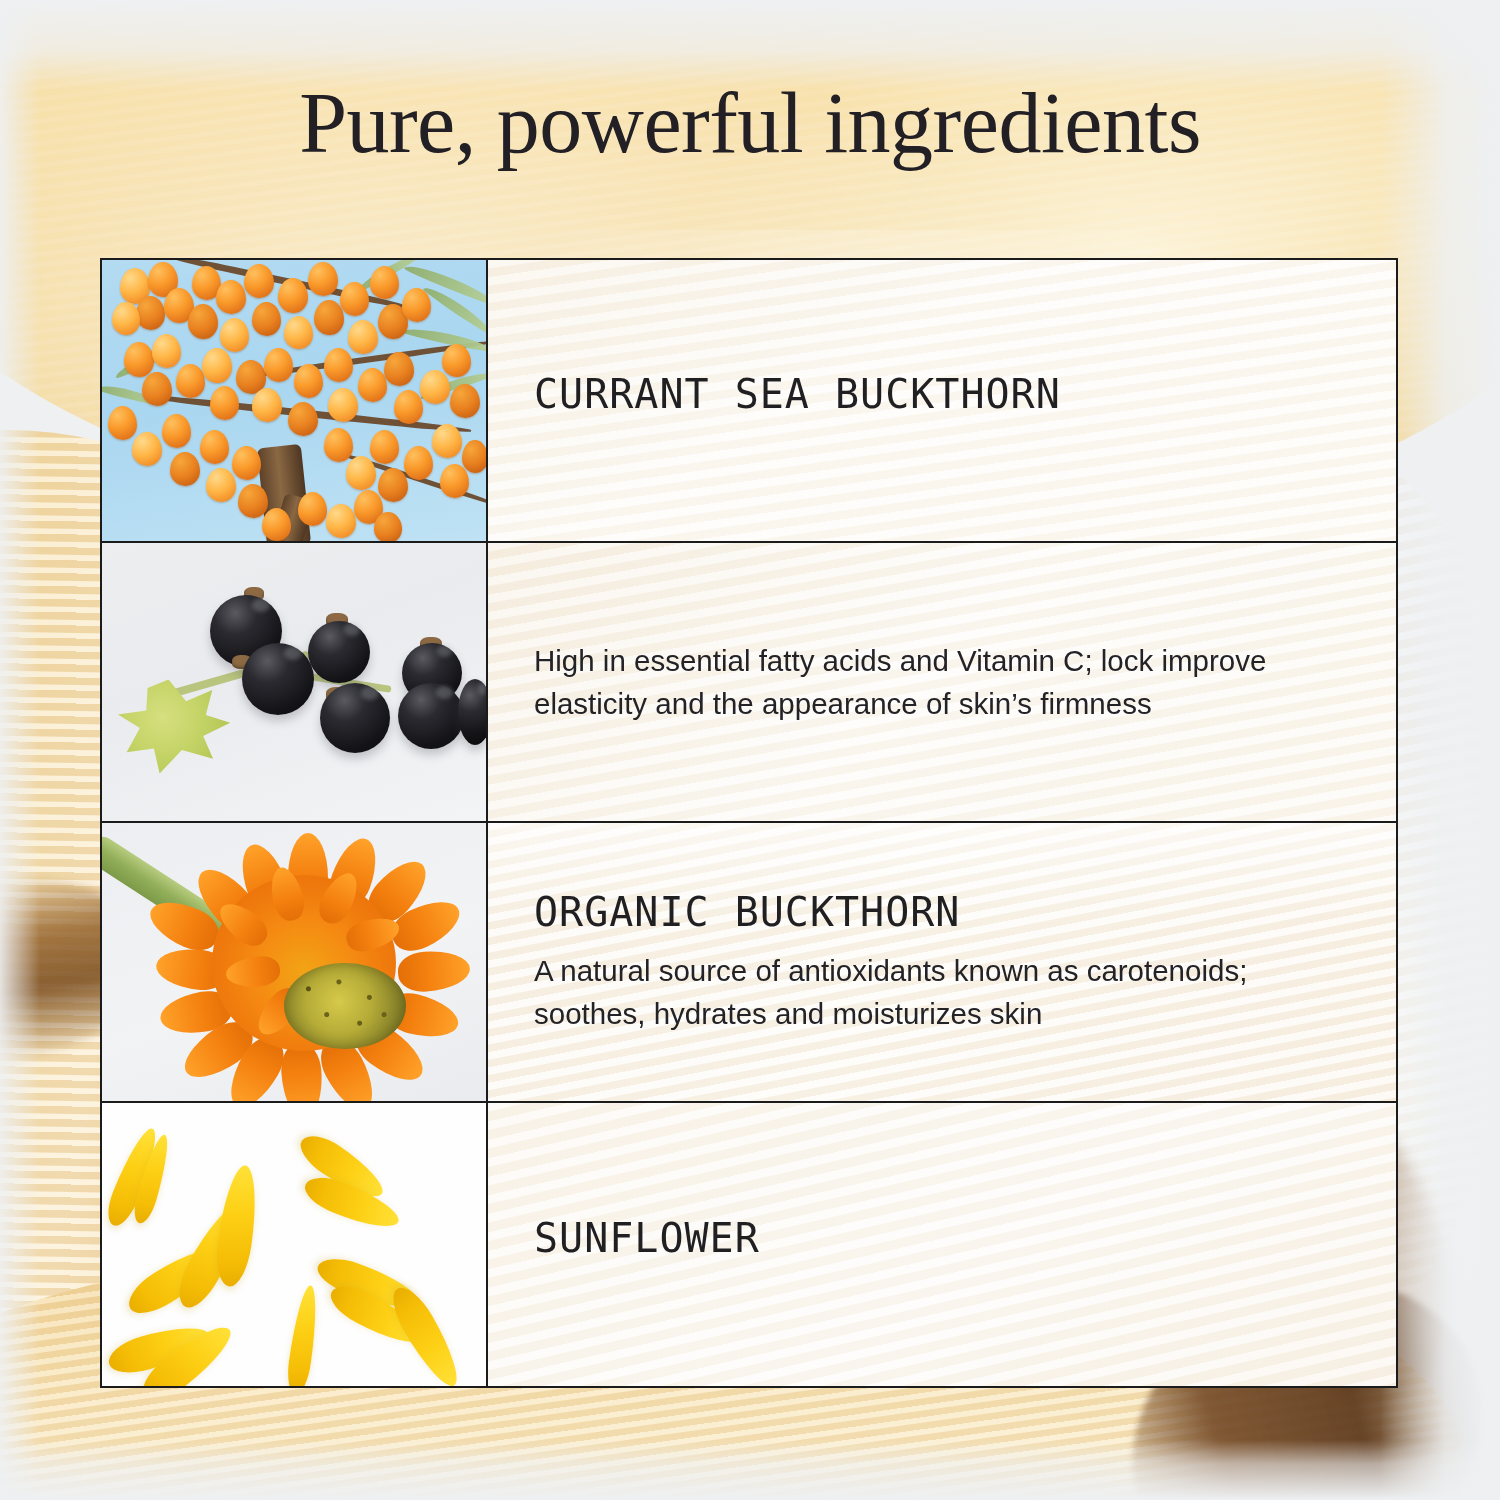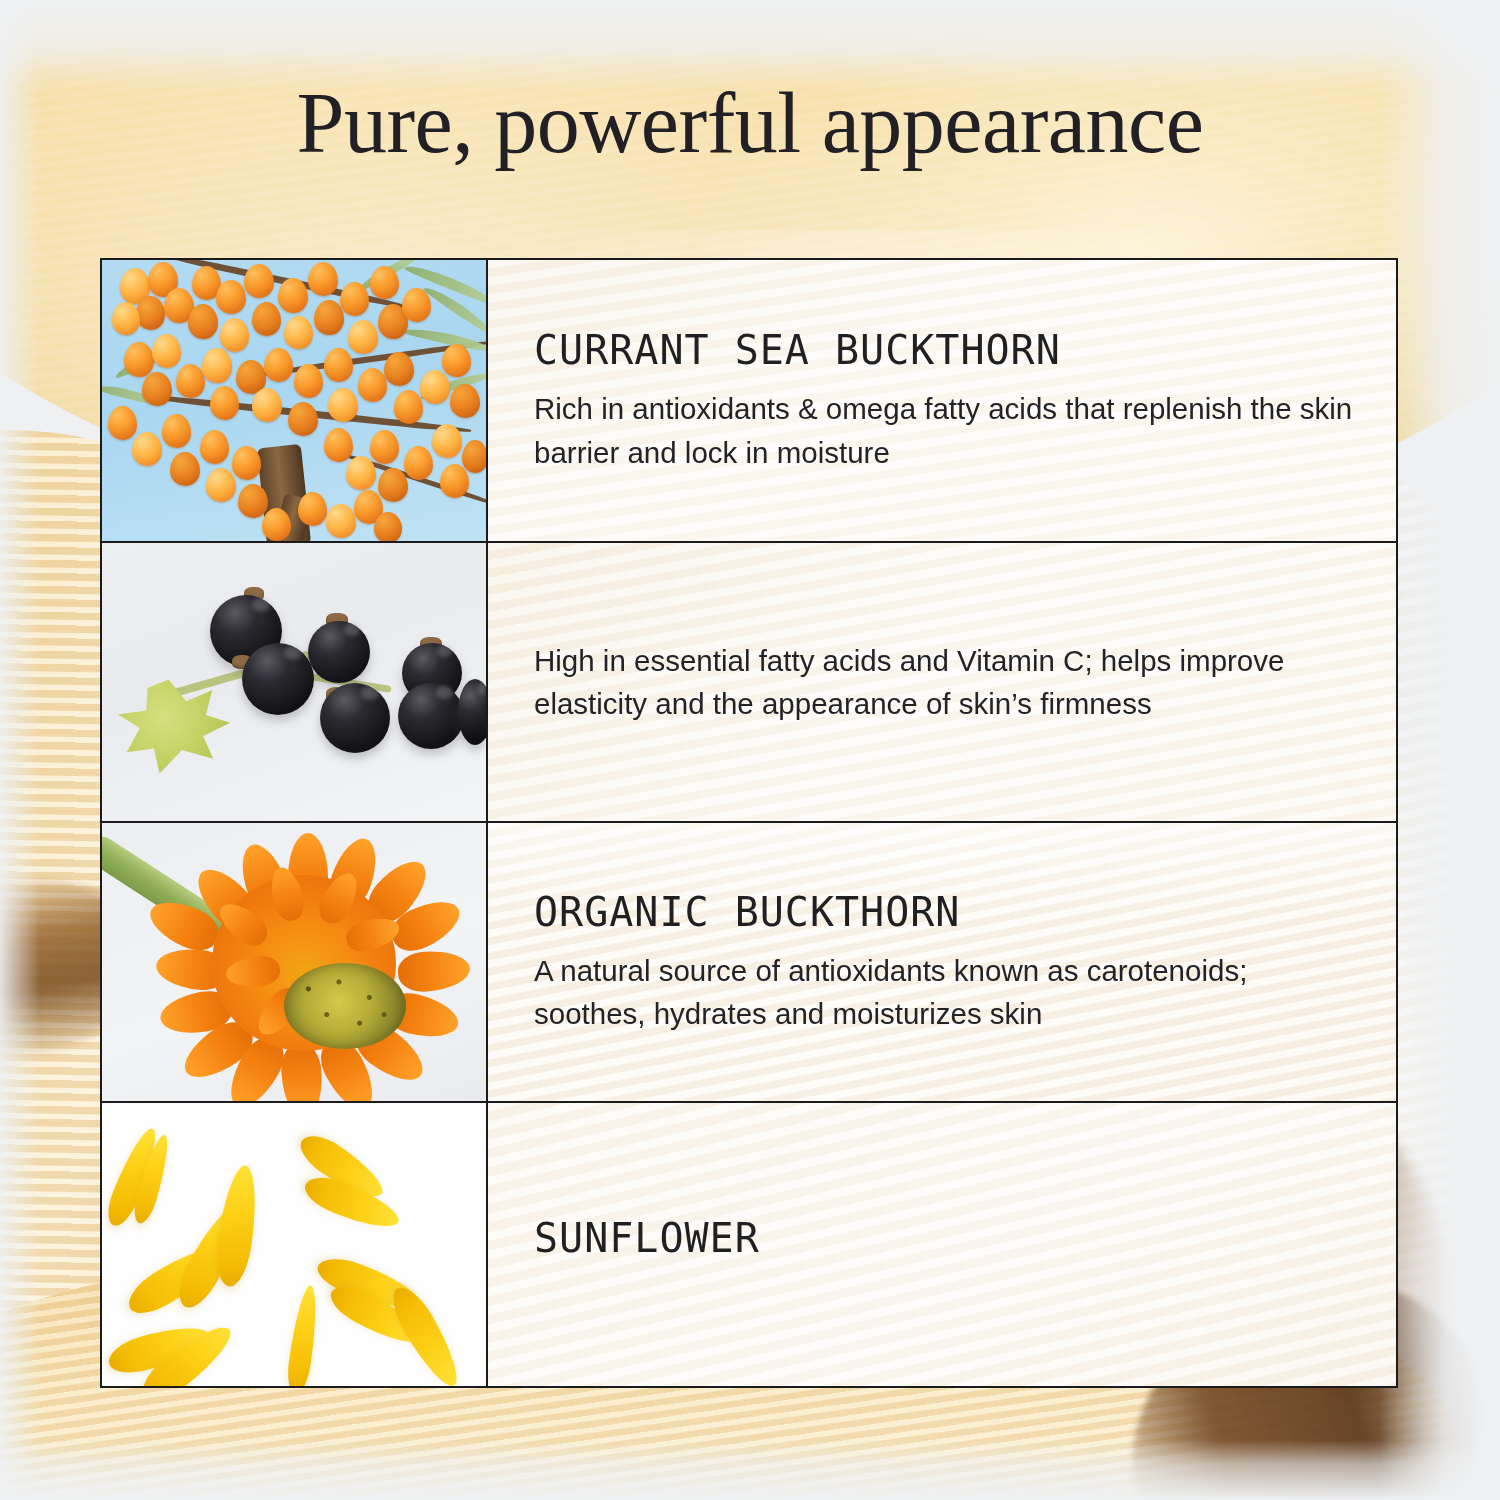--- a/index.html
+++ b/index.html
@@ -296,21 +296,21 @@
     <div class="bg-bottom"></div>
     <div class="bg-bottom-ridges"></div>
     <div class="bg-brown2"></div>
     <div class="bg-brown"></div>
     <div class="bg-edge-top"></div>
     <div class="bg-edge-right"></div>
     <div class="bg-edge-bottom"></div>
     <div class="bg-edge-left"></div>
   </div>
 
-  <div class="title">Pure, powerful appearance</div>
+  <div class="title">Pure, powerful ingredients</div>
 
   <div class="table">
 
     <div class="row r0">
       <div class="cell-img">
         <div class="ph">
           <div class="sb-sky"></div>
 
           <div class="sb-branch" style="left:60px;top:18px;width:250px;height:7px;transform:rotate(12deg);"></div>
           <div class="sb-branch" style="left:150px;top:96px;width:240px;height:6px;transform:rotate(-8deg);"></div>
@@ -387,21 +387,20 @@
 
           <div class="berry" style="left:196px;top:232px;width:29px;height:34px;"></div>
           <div class="berry lt" style="left:224px;top:244px;width:30px;height:34px;"></div>
           <div class="berry" style="left:252px;top:230px;width:29px;height:34px;"></div>
           <div class="berry dk" style="left:272px;top:252px;width:28px;height:31px;"></div>
           <div class="berry" style="left:160px;top:248px;width:29px;height:33px;"></div>
         </div>
       </div>
       <div class="cell-txt r0">
         <div class="ing-name">CURRANT SEA BUCKTHORN</div>
-        <div class="ing-desc">Rich in antioxidants &amp; omega fatty acids that replenish the skin barrier and lock in moisture</div>
       </div>
     </div>
 
     <div class="row r1">
       <div class="cell-img">
         <div class="ph">
           <div class="bc-bg"></div>
           <div class="cur-stem" style="left:60px;top:128px;width:150px;height:8px;transform:rotate(-16deg);"></div>
           <div class="cur-stem" style="left:150px;top:132px;width:140px;height:7px;transform:rotate(9deg);"></div>
           <div class="cur-leaf" style="left:18px;top:136px;width:110px;height:92px;transform:rotate(-8deg);"></div>
@@ -414,21 +413,21 @@
           <div class="cur-cap" style="left:318px;top:94px;width:22px;height:15px;"></div>
           <div class="currant" style="left:300px;top:100px;width:60px;height:60px;"></div>
           <div class="cur-cap" style="left:224px;top:144px;width:24px;height:16px;"></div>
           <div class="currant" style="left:218px;top:140px;width:70px;height:70px;"></div>
           <div class="cur-cap" style="left:330px;top:160px;width:22px;height:15px;"></div>
           <div class="currant" style="left:296px;top:140px;width:66px;height:66px;"></div>
           <div class="currant" style="left:356px;top:136px;width:34px;height:66px;"></div>
         </div>
       </div>
       <div class="cell-txt r1">
-        <div class="ing-desc">High in essential fatty acids and Vitamin C; helps improve elasticity and the appearance of skin’s firmness</div>
+        <div class="ing-desc">High in essential fatty acids and Vitamin C; lock improve elasticity and the appearance of skin’s firmness</div>
       </div>
     </div>
 
     <div class="row r2">
       <div class="cell-img">
         <div class="ph">
           <div class="cal-bg"></div>
           <div class="cal-stem"></div>
 
           <div class="cal-petal" style="left:62px;top:66px;width:40px;height:72px;transform:rotate(-66deg);"></div>

